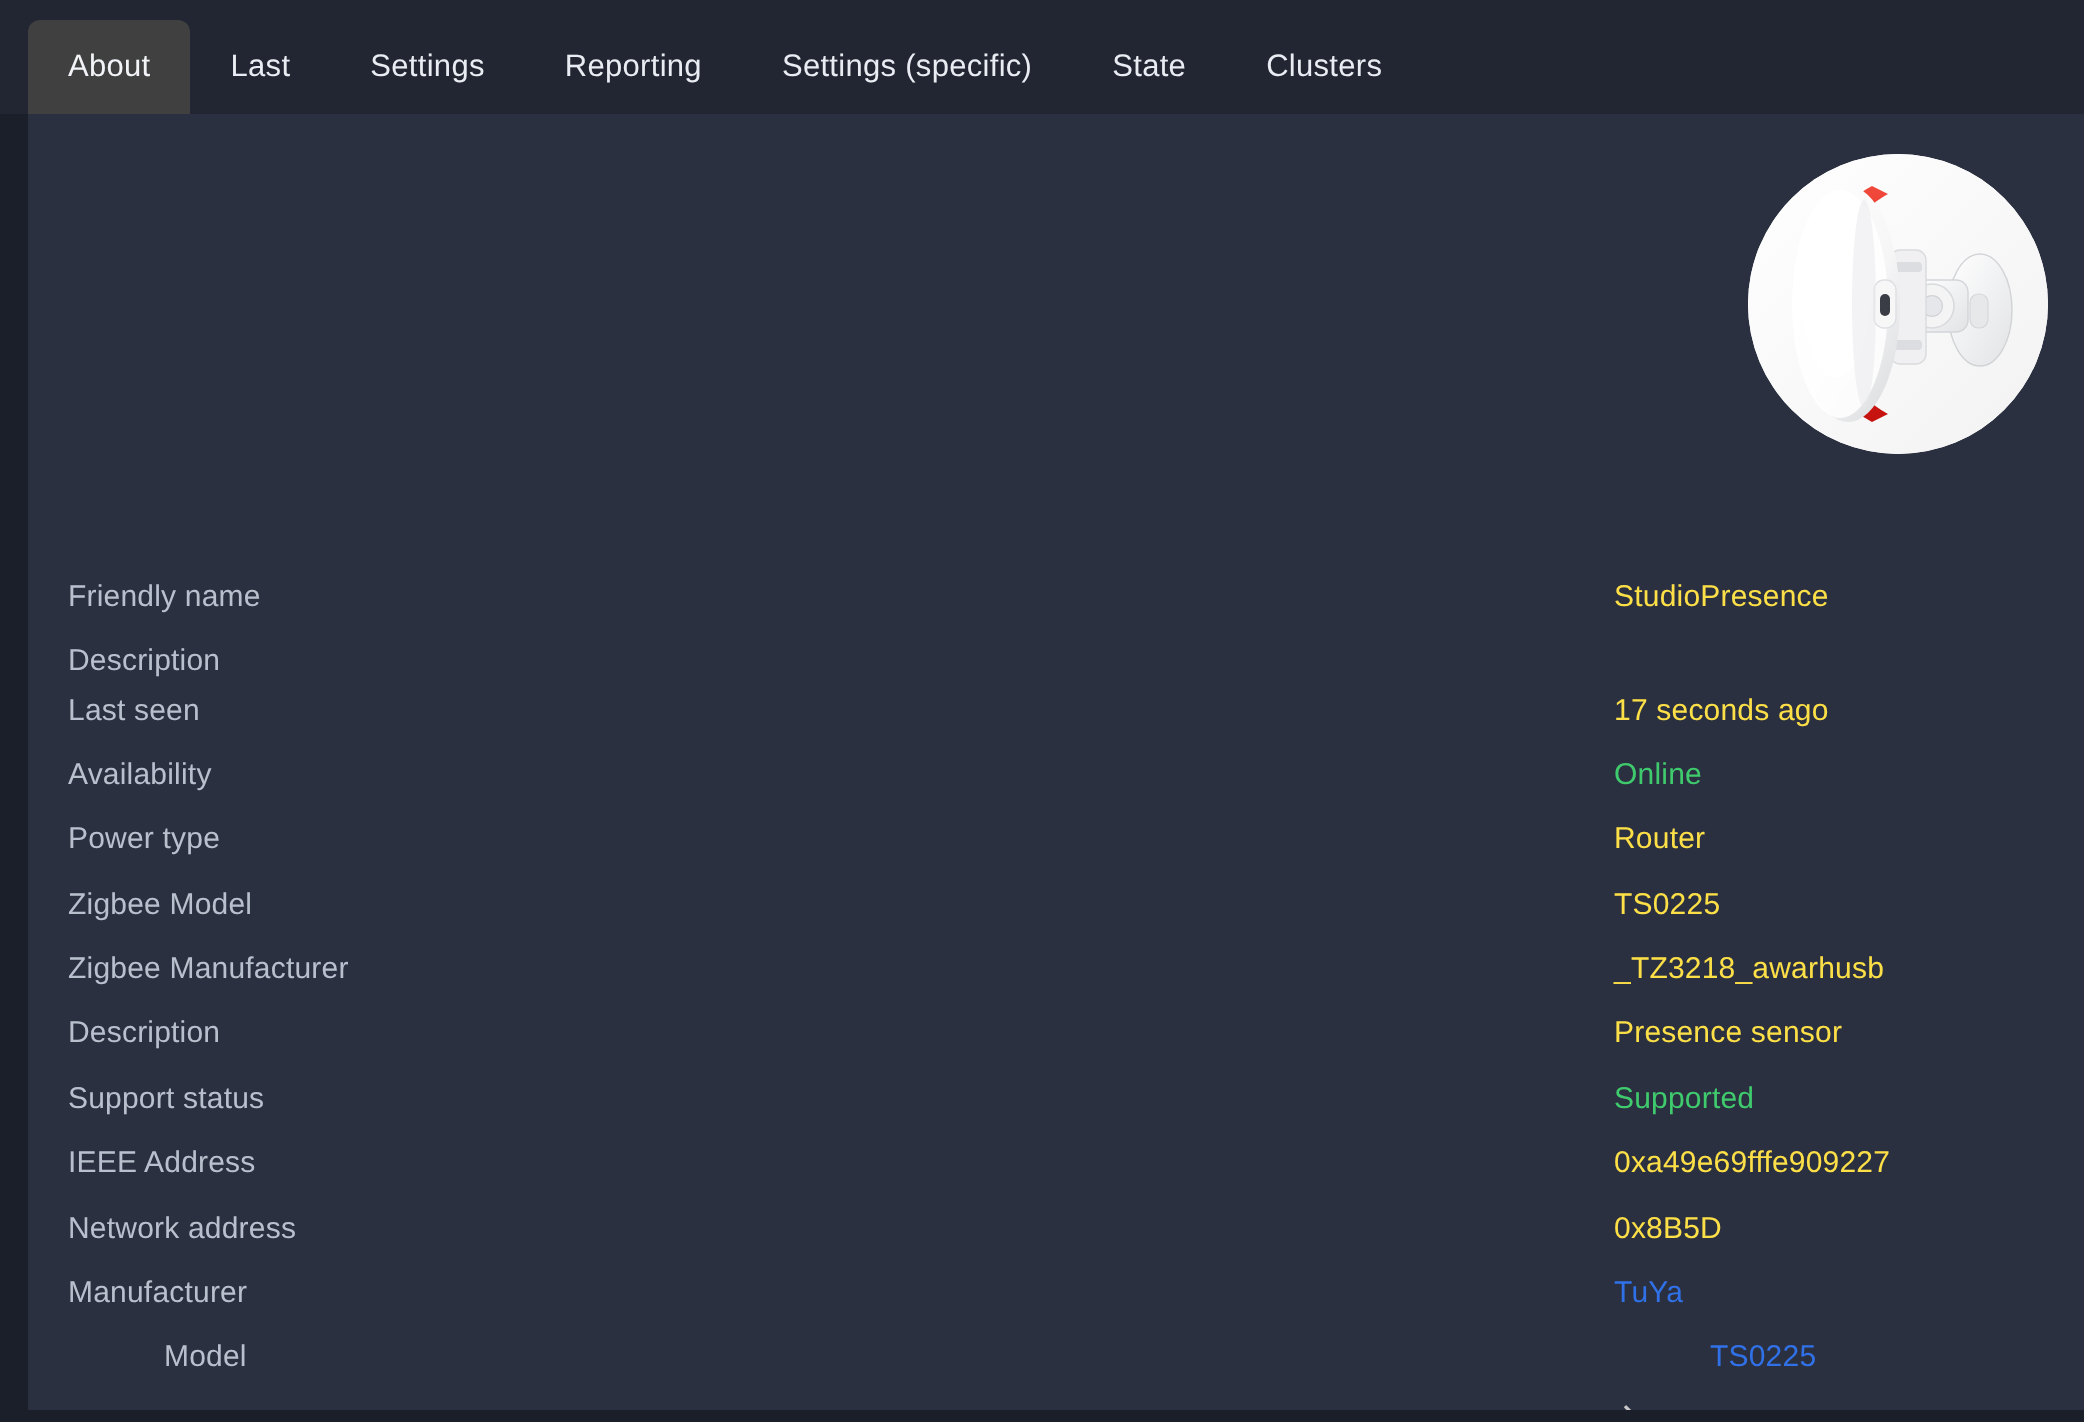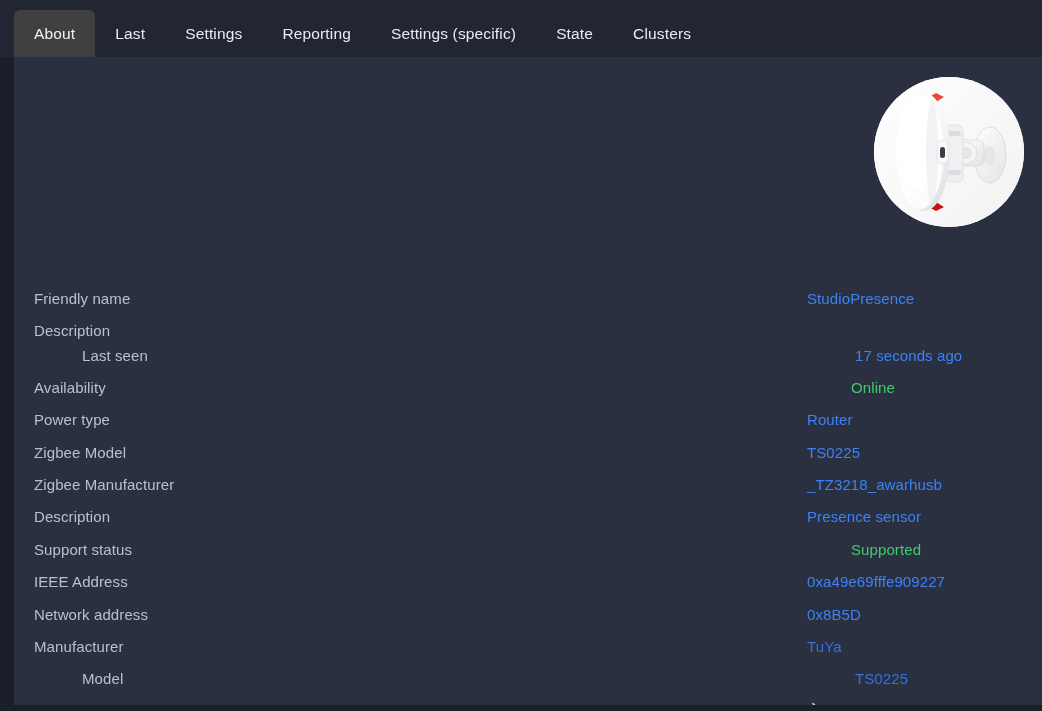--- a/index.html
+++ b/index.html
@@ -106,26 +106,26 @@
     position: absolute;
     left: 20px;
     color: #b9c0cd;
     font-size: 15px;
     letter-spacing: 0.1px;
     white-space: nowrap;
   }
   .row .value {
     position: absolute;
     left: 793px;
-    color: #3b82f6;
+    color: #fde047;
     font-size: 15px;
     letter-spacing: 0.1px;
     white-space: nowrap;
   }
-  .value.green { color: #3fcb6d; margin-left: 44px; }
+  .value.green { color: #3fcb6d; }
   .value.blue  { color: #3071e8; cursor: pointer; }
   .value.icon  { font-size: 15px; letter-spacing: 0; }
 </style>
 </head>
 <body>
 
 <div class="app">
 
   <div class="tabbar">
     <div class="tabbar-inner" id="tabbar-inner">
@@ -208,21 +208,21 @@
 
     <div class="rows" id="rows">
         <div class="row" style="top: 230px;">
           <div class="label">Friendly name</div>
           <div class="value">StudioPresence</div>
         </div>
         <div class="row" style="top: 262px;">
           <div class="label">Description</div>
           <div class="value"></div>
         </div>
-        <div class="row" style="top: 287px; margin-left: 48px;">
+        <div class="row" style="top: 287px;">
           <div class="label">Last seen</div>
           <div class="value">17 seconds ago</div>
         </div>
         <div class="row" style="top: 319px;">
           <div class="label">Availability</div>
           <div class="value green">Online</div>
         </div>
         <div class="row" style="top: 351px;">
           <div class="label">Power type</div>
           <div class="value">Router</div>

